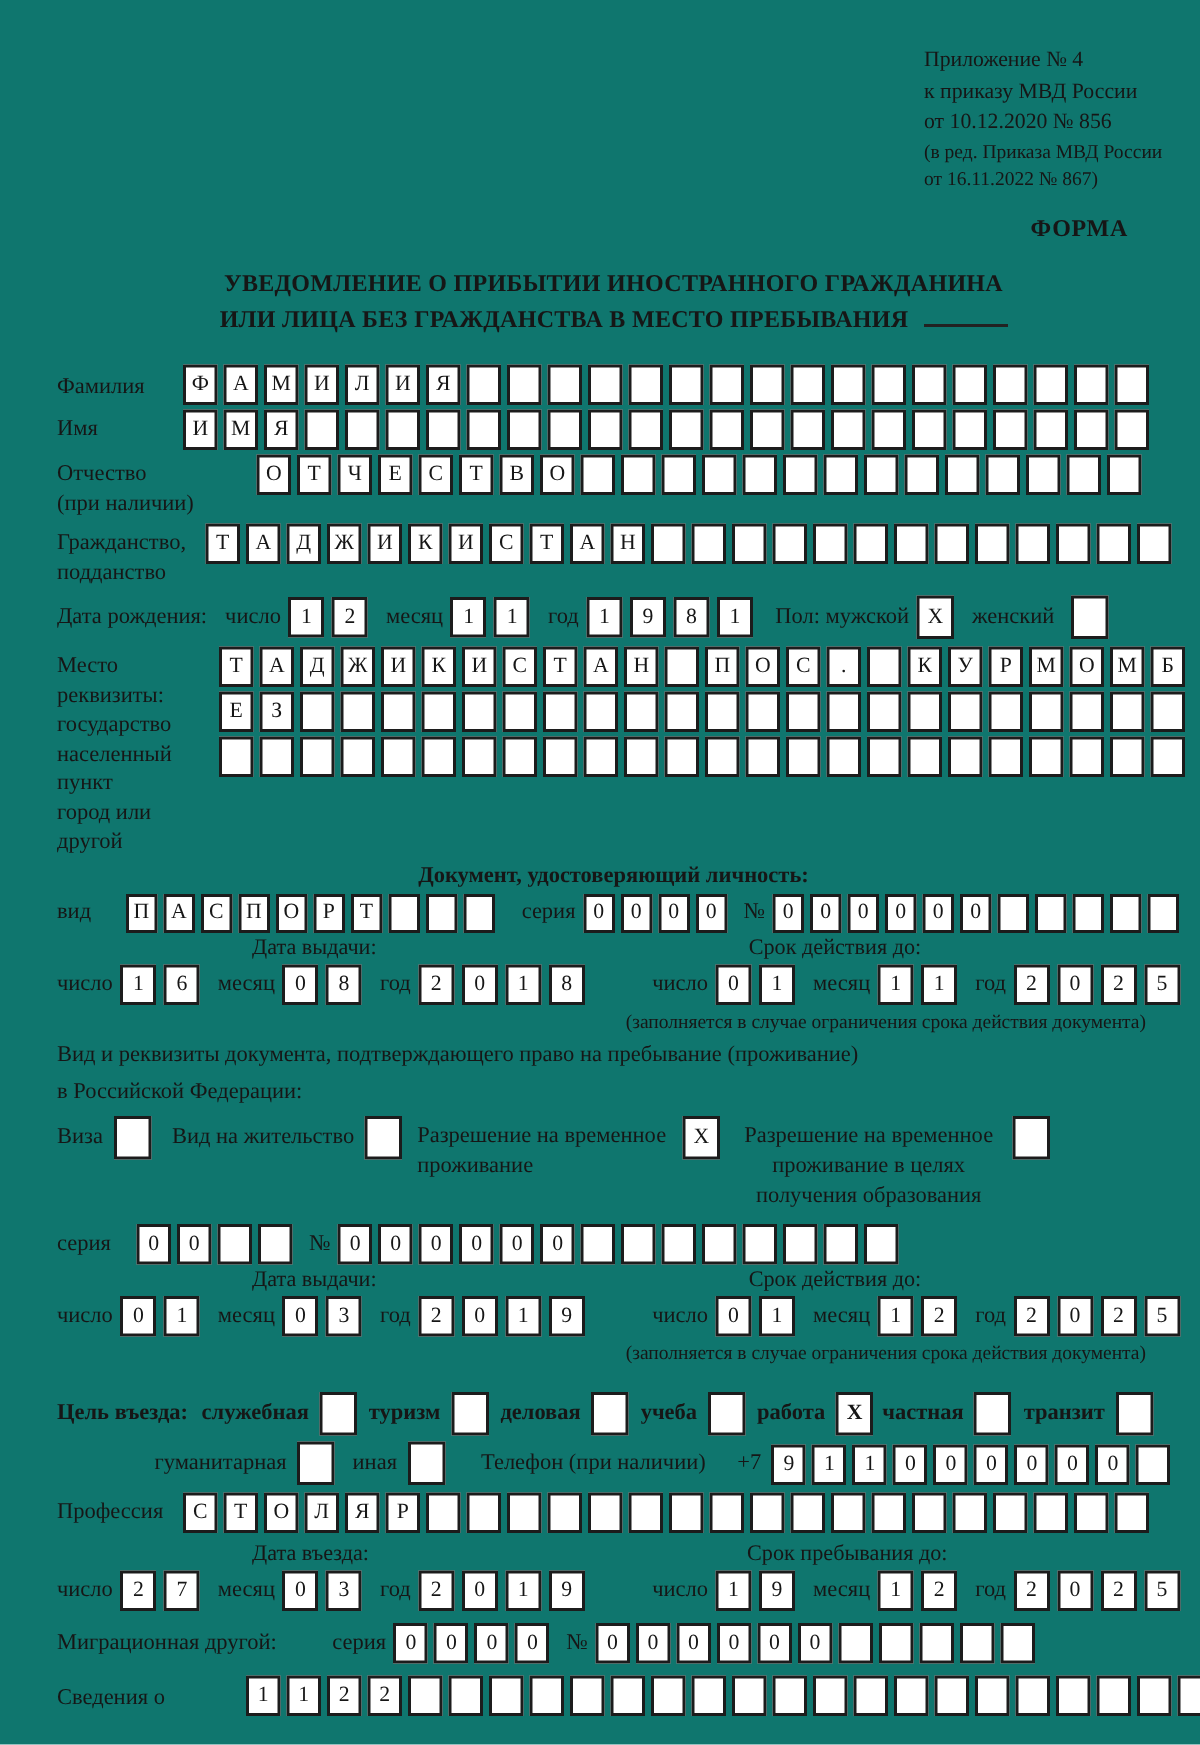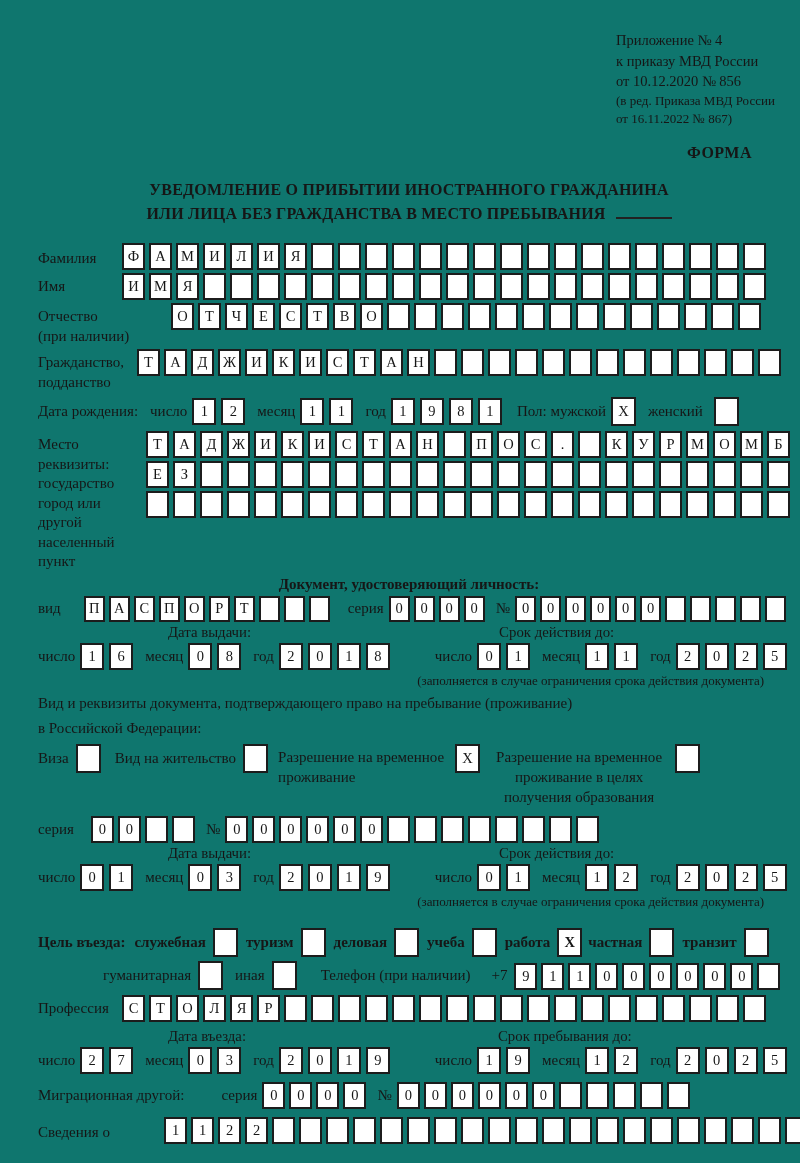--- a/index.html
+++ b/index.html
@@ -227,22 +227,22 @@
     <span class="dlbl" style="margin-left:12px;">женский</span>
     <span class="cellrow checkbox" style="margin-left:6px;">
         <span class="cell"></span>
       </span>
   </div>
 
   <div class="frow" style="margin-top:5px;">
     <div class="lbl w108">
       <div>Место реквизиты:</div>
       <div>государство</div>
+      <div>населенный пункт</div>
       <div>город или другой</div>
-      <div>населенный пункт</div>
     </div>
     <div class="stack">
       <div class="cellrow">
           <span class="cell">Т</span>
           <span class="cell">А</span>
           <span class="cell">Д</span>
           <span class="cell">Ж</span>
           <span class="cell">И</span>
           <span class="cell">К</span>
           <span class="cell">И</span>

